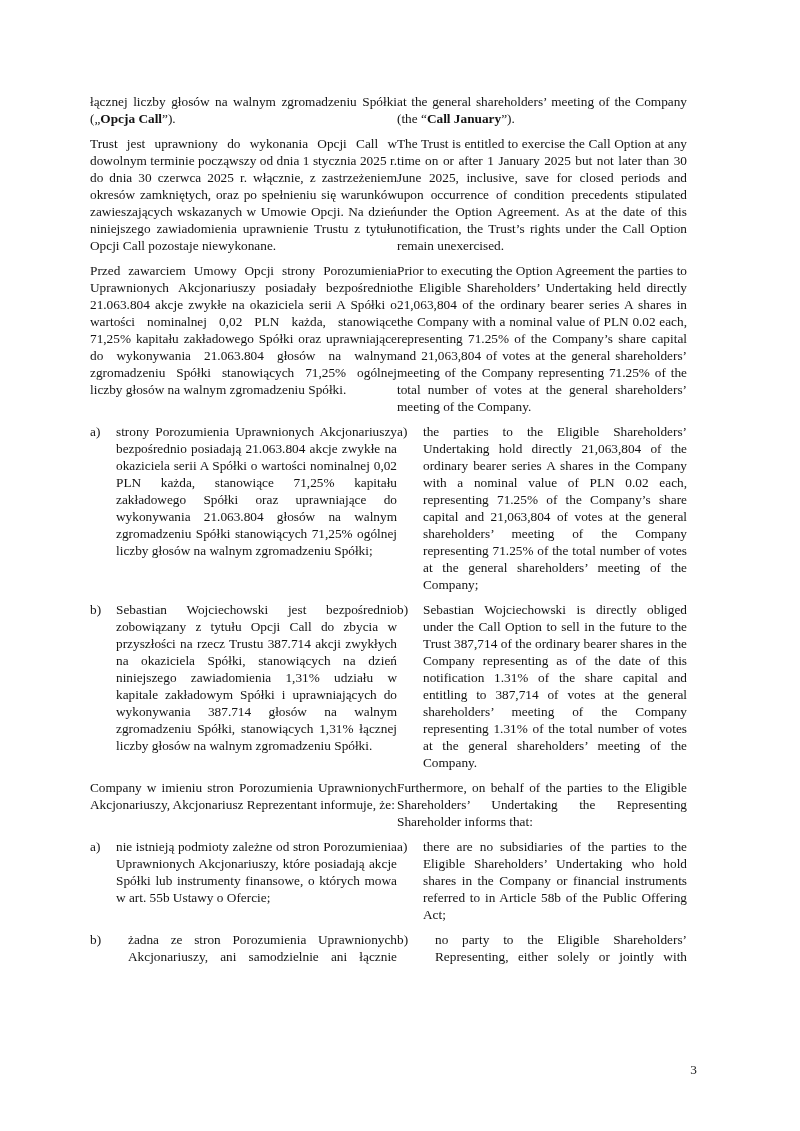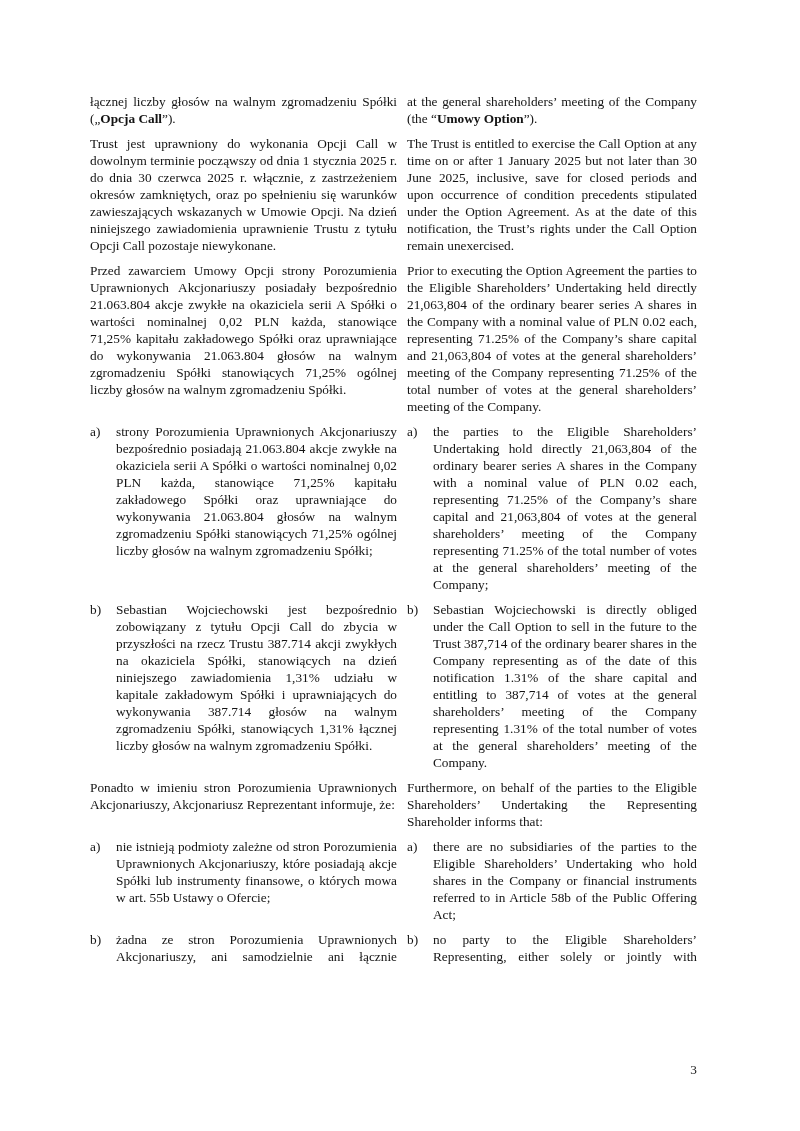--- a/index.html
+++ b/index.html
@@ -14,25 +14,25 @@
     font-size: 13.3px;
     line-height: 17px;
     overflow: hidden;
   }
   .content {
     position: absolute;
     left: 90px;
     top: 93px;
     width: 607px;
   }
-  .row { display: flex; gap: 10px; margin-bottom: 8px; }
+  .row { display: flex; margin-bottom: 8px; }
   .cell-pl { width: 307px; flex: 0 0 307px; }
   .cell-en { width: 290px; flex: 0 0 290px; }
   .para { text-align: justify; hyphens: none; }
-  .para.cont { text-align-last: justify; }
+  .para.cont { text-align-last: justify; margin-left: 12px; }
   b { font-weight: bold; }
   .li { display: flex; }
   .li .marker { flex: 0 0 26px; width: 26px; }
   .li .body { flex: 1 1 auto; }
   .page-number {
     position: absolute;
     left: 90px;
     top: 1061px;
     width: 607px;
     text-align: right;
@@ -43,21 +43,21 @@
 <body>
 
 <div class="page">
   <div class="content">
 
     <div class="row">
       <div class="cell-pl">
         <p class="para"><span>łącznej liczby głosów na walnym zgromadzeniu Spółki („</span><b>Opcja Call</b><span>”).</span></p>
       </div>
       <div class="cell-en">
-        <p class="para"><span>at the general shareholders’ meeting of the Company (the “</span><b>Umowy Option</b><span>”).</span></p>
+        <p class="para"><span>at the general shareholders’ meeting of the Company (the “</span><b>Call January</b><span>”).</span></p>
       </div>
     </div>
 
     <div class="row">
       <div class="cell-pl">
         <p class="para">Trust jest uprawniony do wykonania Opcji Call w dowolnym terminie począwszy od dnia 1 stycznia 2025 r. do dnia 30 czerwca 2025 r. włącznie, z zastrzeżeniem okresów zamkniętych, oraz po spełnieniu się warunków zawieszających wskazanych w Umowie Opcji. Na dzień niniejszego zawiadomienia uprawnienie Trustu z tytułu Opcji Call pozostaje niewykonane.</p>
       </div>
       <div class="cell-en">
         <p class="para">The Trust is entitled to exercise the Call Option at any time on or after 1 January 2025 but not later than 30 June 2025, inclusive, save for closed periods and upon occurrence of condition precedents stipulated under the Option Agreement. As at the date of this notification, the Trust’s rights under the Call Option remain unexercised.</p>
       </div>
@@ -98,21 +98,21 @@
       <div class="cell-en">
         <div class="li">
           <span class="marker">b)</span>
           <p class="para body">Sebastian Wojciechowski is directly obliged under the Call Option to sell in the future to the Trust 387,714 of the ordinary bearer shares in the Company representing as of the date of this notification 1.31% of the share capital and entitling to 387,714 of votes at the general shareholders’ meeting of the Company representing 1.31% of the total number of votes at the general shareholders’ meeting of the Company.</p>
         </div>
       </div>
     </div>
 
     <div class="row">
       <div class="cell-pl">
-        <p class="para">Ponadto w imieniu stron Porozumienia Uprawnionych Akcjonariuszy, Akcjonariusz Reprezentant informuje, że:</p>
+        <p class="para">Company w imieniu stron Porozumienia Uprawnionych Akcjonariuszy, Akcjonariusz Reprezentant informuje, że:</p>
       </div>
       <div class="cell-en">
         <p class="para">Furthermore, on behalf of the parties to the Eligible Shareholders’ Undertaking the Representing Shareholder informs that:</p>
       </div>
     </div>
 
     <div class="row">
       <div class="cell-pl">
         <div class="li">
           <span class="marker">a)</span>

